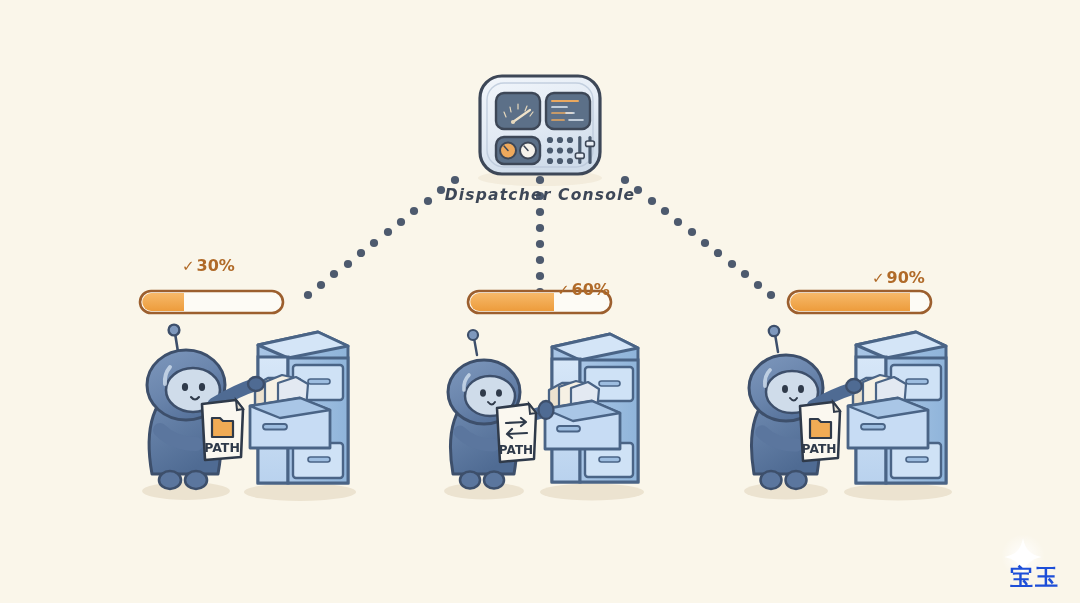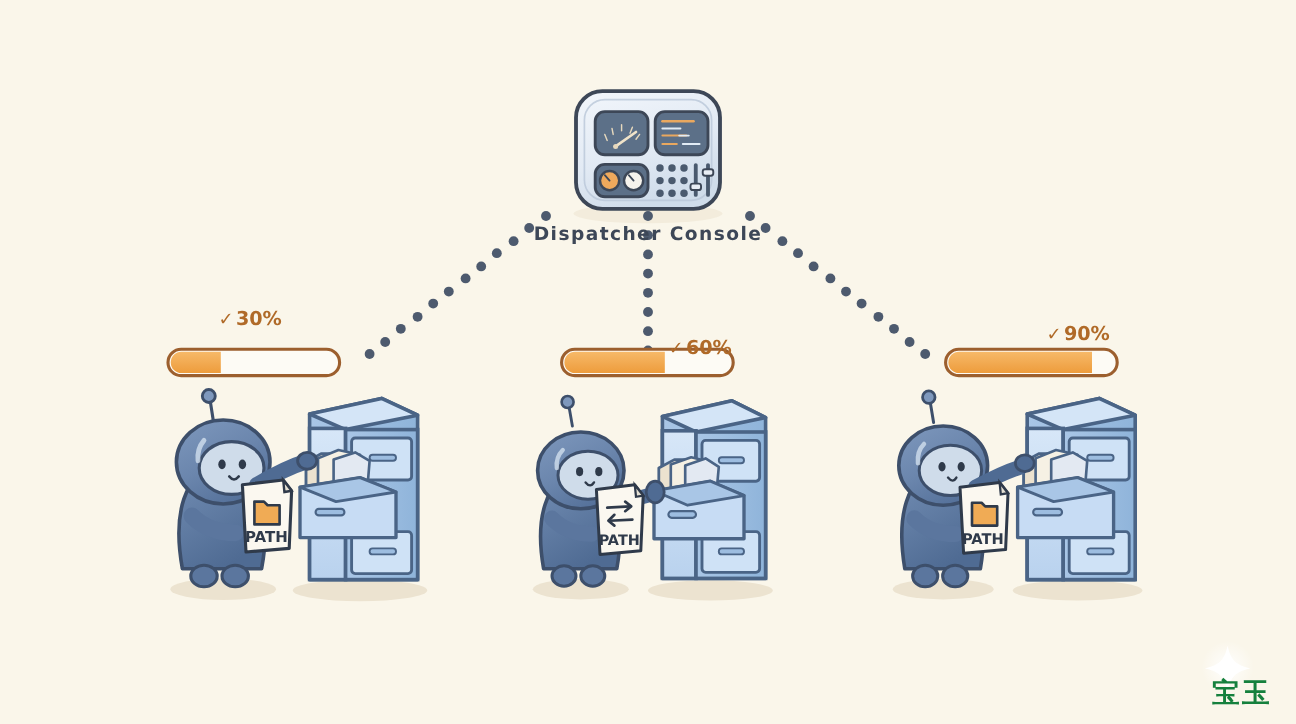--- a/index.html
+++ b/index.html
@@ -31,20 +31,21 @@
     left: 0;
     top: 186px;
     width: 1080px;
     text-align: center;
     font-family: "DejaVu Sans", sans-serif;
     font-size: 15.5px;
     font-weight: 600;
     letter-spacing: 1.2px;
     color: #3d4757;
     user-select: none;
+    font-style: italic;
   }
   .pct-label {
     position: absolute;
     font-family: "DejaVu Sans", sans-serif;
     font-size: 16px;
     font-weight: 600;
     color: #b06a28;
     white-space: nowrap;
     user-select: none;
   }
@@ -52,21 +53,21 @@
     font-size: 15px;
     margin-right: 2px;
   }
   .wm-text {
     position: absolute;
     right: 20px;
     top: 562px;
     font-family: "DejaVu Sans", sans-serif;
     font-size: 23px;
     font-weight: 700;
-    color: #15803d;
+    color: #1d4ed8;
     letter-spacing: 2px;
     user-select: none;
   }
 </style>
 </head>
 <body>
 
 <div id="stage">
 
   <svg id="scene" viewBox="0 0 1080 603" xmlns="http://www.w3.org/2000/svg">

